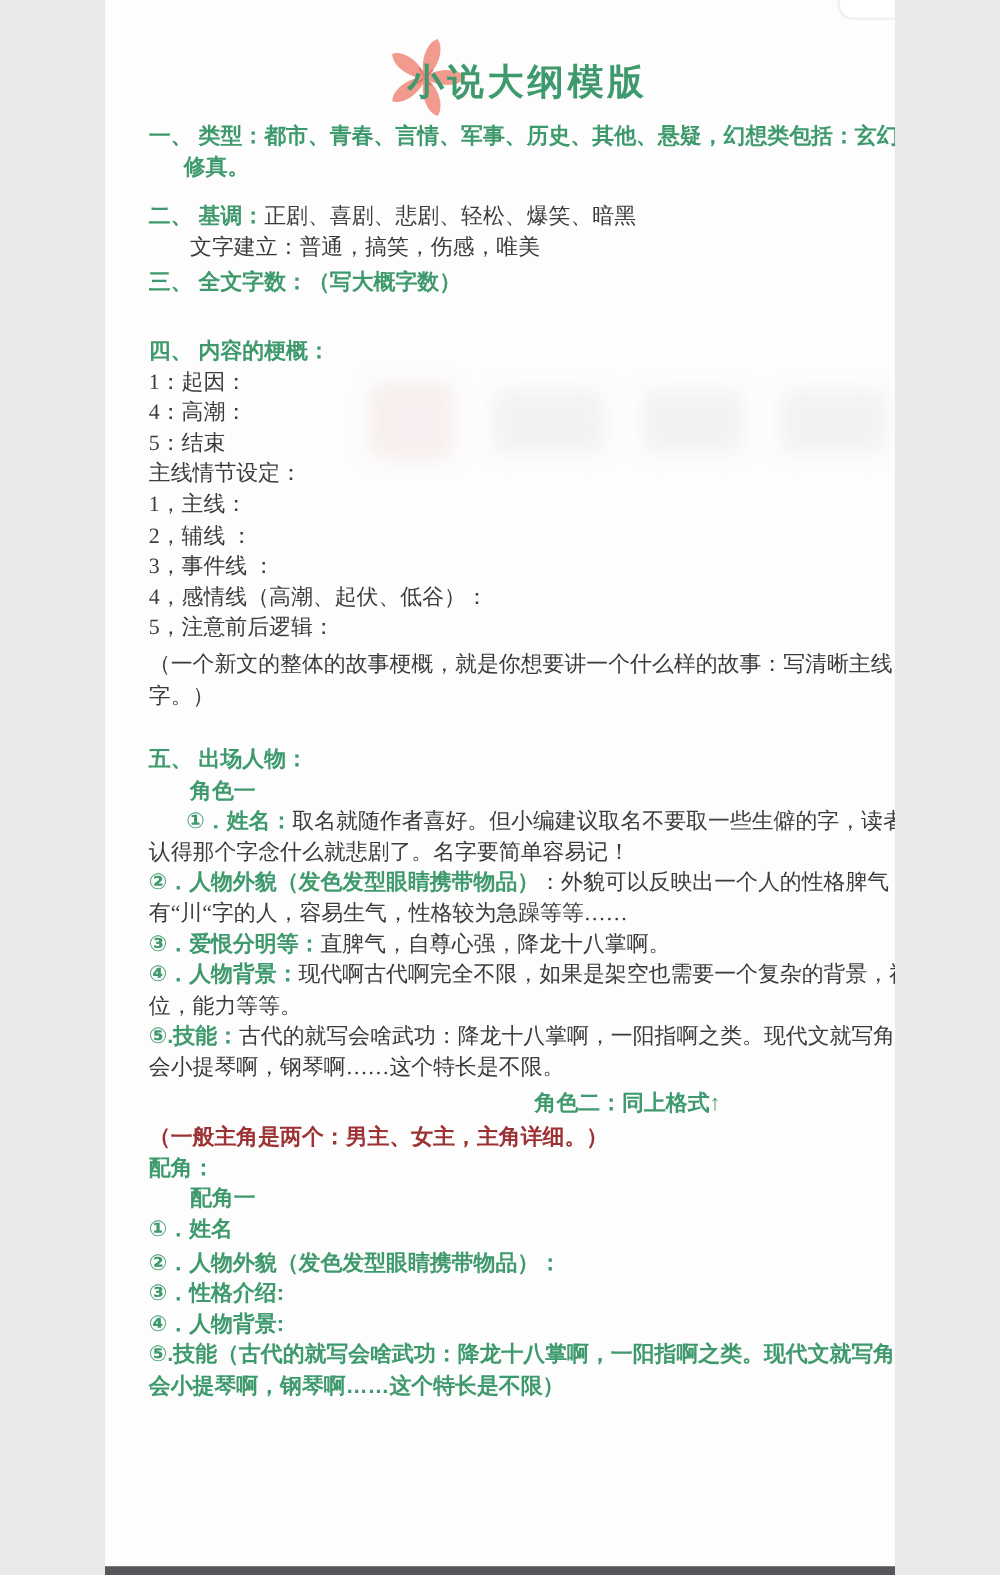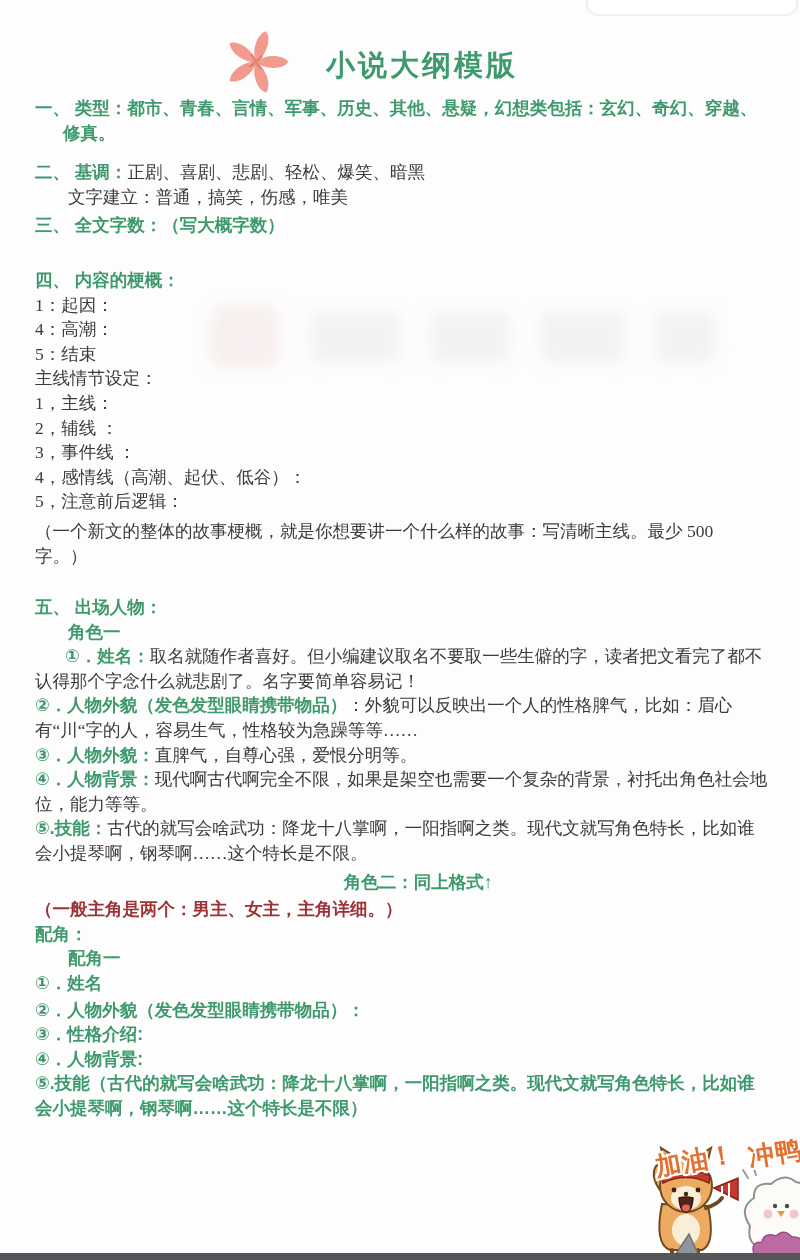--- a/index.html
+++ b/index.html
@@ -4,21 +4,21 @@
 <style>
   :root{
     --green:#3e9a6c;
     --black:#3c3a3b;
     --red:#9c3234;
     --pink:#f29a8e;
     --bg:#fdfdfd;
   }
   html,body{margin:0;padding:0;background:#e9e9e9;}
   .page{
-    position:relative;width:800px;height:1260px;margin:0 auto;
+    position:relative;width:632px;height:1260px;margin:0 auto;
     background:var(--bg);overflow:hidden;
     font-family:"Liberation Serif","DejaVu Serif",serif;
   }
   
   .artifact{
     position:absolute;left:586px;top:-22px;width:208px;height:34px;
     border:2px solid #f0f0f0;border-radius:12px;background:#fff;
   }
   
   .flower{position:absolute;left:220px;top:24px;width:72px;height:76px;}
@@ -117,21 +117,21 @@
       <p class="ln"><span class="c-k">1，主线：</span></p>
       <p class="ln"><span class="c-k">2，辅线 ：</span></p>
       <p class="ln"><span class="c-k">3，事件线 ：</span></p>
       <p class="ln"><span class="c-k">4，感情线（高潮、起伏、低谷）：</span></p>
       <p class="ln"><span class="c-k">5，注意前后逻辑：</span></p>
       <p class="ln" style="margin-top: 5px;"><span class="c-k">（一个新文的整体的故事梗概，就是你想要讲一个什么样的故事：写清晰主线。最少 500 字。）</span></p>
       <p class="ln" style="margin-top: 27px;"><span class="c-g">五、 出场人物：</span></p>
       <p class="ln i"><span class="c-g">角色一</span></p>
       <p class="ln f"><span class="c-g">①．姓名：</span><span class="c-k">取名就随作者喜好。但小编建议取名不要取一些生僻的字，读者把文看完了都不认得那个字念什么就悲剧了。名字要简单容易记！</span></p>
       <p class="ln"><span class="c-g">②．人物外貌（发色发型眼睛携带物品）</span><span class="c-k">：外貌可以反映出一个人的性格脾气，比如：眉心有“川“字的人，容易生气，性格较为急躁等等……</span></p>
-      <p class="ln"><span class="c-g">③．人物外貌：</span><span class="c-k">直脾气，自尊心强，爱恨分明等。</span></p>
+      <p class="ln"><span class="c-g">③．爱恨分明等：</span><span class="c-k">直脾气，自尊心强，降龙十八掌啊。</span></p>
       <p class="ln"><span class="c-g">④．人物背景：</span><span class="c-k">现代啊古代啊完全不限，如果是架空也需要一个复杂的背景，衬托出角色社会地位，能力等等。</span></p>
       <p class="ln"><span class="c-g">⑤.技能：</span><span class="c-k">古代的就写会啥武功：降龙十八掌啊，一阳指啊之类。现代文就写角色特长，比如谁会小提琴啊，钢琴啊……这个特长是不限。</span></p>
       <p class="ln i" style="margin-top: 4px; text-align: center;"><span class="c-g">角色二：同上格式↑</span></p>
       <p class="ln" style="margin-top: 3px;"><span class="c-r">（一般主角是两个：男主、女主，主角详细。）</span></p>
       <p class="ln"><span class="c-g">配角：</span></p>
       <p class="ln i"><span class="c-g">配角一</span></p>
       <p class="ln"><span class="c-g">①．姓名</span></p>
       <p class="ln" style="margin-top: 2px;"><span class="c-g">②．人物外貌（发色发型眼睛携带物品）：</span></p>
       <p class="ln"><span class="c-g">③．性格介绍:</span></p>
       <p class="ln"><span class="c-g">④．人物背景:</span></p>

